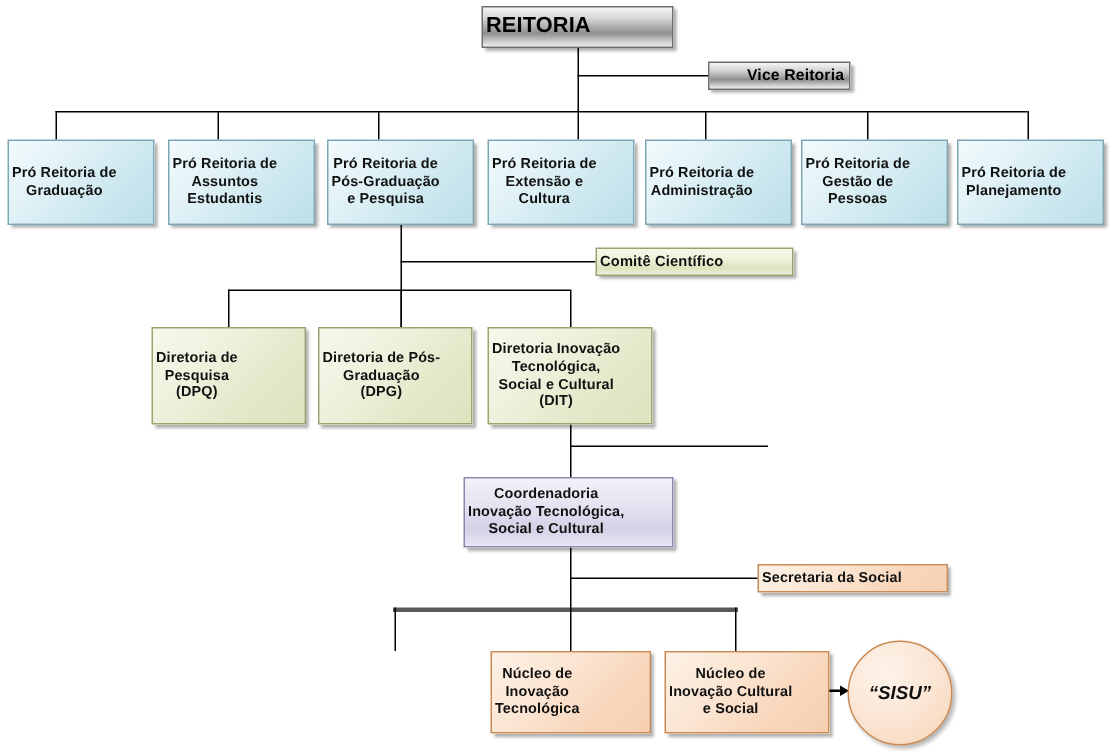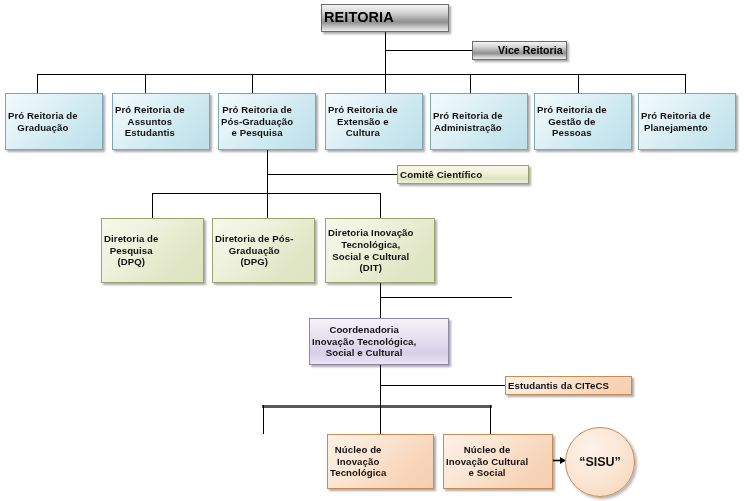--- a/index.html
+++ b/index.html
@@ -87,21 +87,21 @@
   .row5{top:434px;height:55px;}
 
   
   #sisu{
     position:absolute;left:565px;top:427px;width:68px;height:68px;
     border-radius:50%;
     background:radial-gradient(circle at 36% 30%,#fdf3ea 0%,#fbe6d5 48%,#f7d4b6 100%);
     border:1px solid #c98a53;
     box-shadow:2px 2px 3px rgba(0,0,0,.3);
     display:flex;align-items:center;justify-content:center;
-    font-weight:bold;font-size:12.5px;color:#111;
+    font-style:italic;font-weight:bold;font-size:12.5px;color:#111;
   }
 
   
   #dblarrow{position:absolute;left:540px;top:455px;width:26px;height:11px;}
 </style>
 </head>
 <body>
 
 <div id="chart">
 
@@ -190,21 +190,21 @@
   <div class="node green sh row3" style="left:325px;width:110px;">
     <span>Diretoria Inovação<br>Tecnológica,<br>Social e Cultural<br>(DIT)</span>
   </div>
 
 
   <div id="coordenadoria" class="node purple sh">
     <span>Coordenadoria<br>Inovação Tecnológica,<br>Social e Cultural</span>
   </div>
 
   <div id="secretaria" class="node peach sh">
-    <span>Estudantis da CITeCS</span>
+    <span>Secretaria da Social</span>
   </div>
 
   <div class="node peach sh row5" style="left:327px;width:107px;">
     <span>Núcleo de<br>Inovação<br>Tecnológica</span>
   </div>
   <div class="node peach sh row5" style="left:443px;width:110px;">
     <span>Núcleo de<br>Inovação Cultural<br>e Social</span>
   </div>
 
   <div id="sisu">

